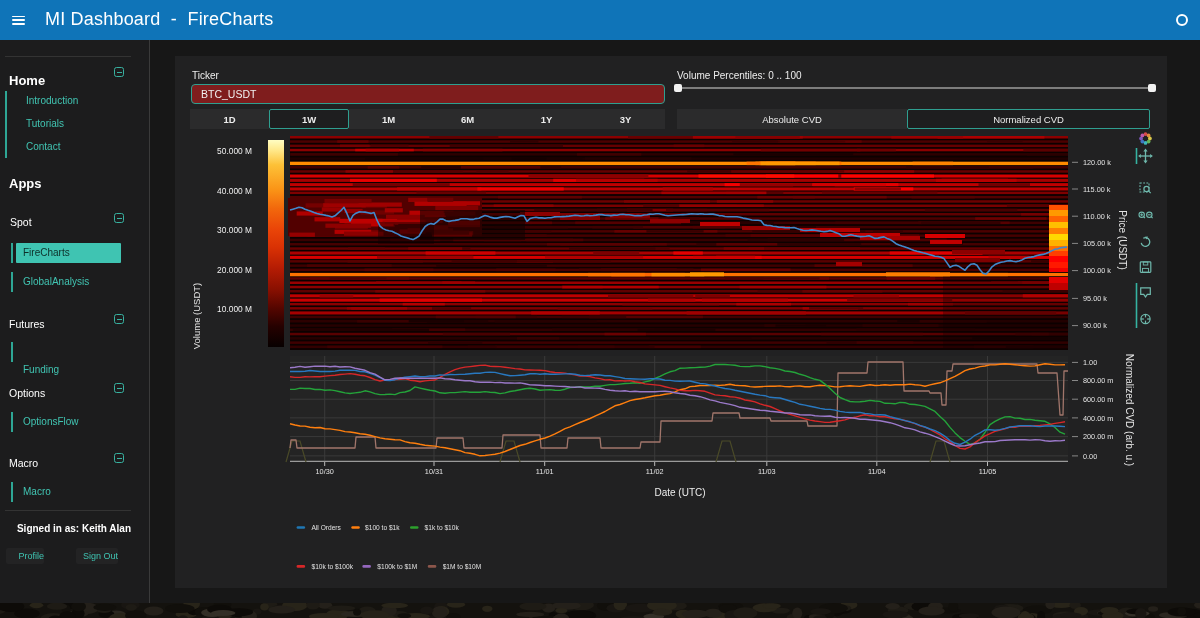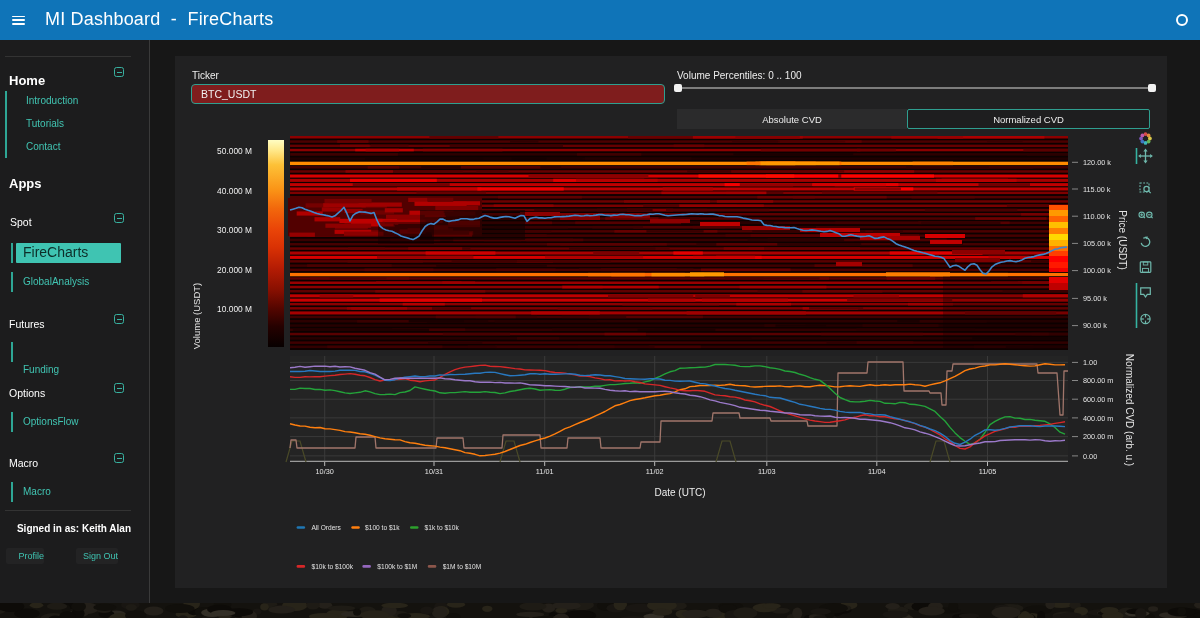--- a/index.html
+++ b/index.html
@@ -7,21 +7,21 @@
 #title{position:absolute;left:45px;top:9px;color:#fff;font-size:18px;font-weight:400;letter-spacing:.2px}
 .hline{position:absolute;left:12px;width:13px;height:1.9px;background:#fff;border-radius:1px}
 #ring{position:absolute;left:1176px;top:13.5px;width:12px;height:12px;border:2px solid #fff;border-radius:50%}
 #sidebar{position:absolute;left:0;top:40px;width:150px;height:563px;background:#1c1c1d;border-right:1px solid #3a3a3a}
 .shr{position:absolute;left:5px;width:126px;height:1px;background:#333}
 .sechead{position:absolute;left:9px;color:#fff}
 .minus{position:absolute;left:114px;width:10px;height:10px;border:1px solid #38b1a0;border-radius:2.5px}
 .minus:after{content:"";position:absolute;left:2.2px;top:4px;width:4.6px;height:1px;background:#38b1a0}
 .sub{position:absolute;color:#41c4b2;font-size:10px}
 .sbar{position:absolute;width:2px;background:#2ea695}
-#fireitem{position:absolute;left:16px;top:203px;width:105px;height:19.5px;background:#3fc4b2;color:#0d2e29;font-size:14px;line-height:19.5px;padding-left:7px;border-radius:1px}
+#fireitem{position:absolute;left:16px;top:203px;width:105px;height:19.5px;background:#3fc4b2;color:#0d2e29;font-size:10px;line-height:19.5px;padding-left:7px;border-radius:1px}
 #signed{position:absolute;left:0;top:483px;width:148px;text-align:center;color:#fff;font-size:10px;font-weight:700}
 .sbtn{position:absolute;top:508px;height:16px;background:#232324;color:#3fc4b2;font-size:9px;text-align:right;line-height:16px;border-radius:2px}
 #card{position:absolute;left:175px;top:56px;width:992px;height:532px;background:#212122}
 .lbl{position:absolute;color:#ededed;font-size:10px}
 #ticker{position:absolute;left:16px;top:28px;width:474px;height:19.5px;background:#7f1d1d;border:1px solid #2f9f90;border-radius:4px;color:#f0f0f0;font-size:10.5px;line-height:18px;padding-left:9px}
 .tabrow{position:absolute;top:53px;height:20px;display:flex}
 .tab{height:20px;background:#2b2b2c;color:#ececec;font-size:9.5px;font-weight:600;display:flex;align-items:center;justify-content:center}
 .tabsel{background:#1e1e1f;border:1px solid #2f9f90;border-radius:2px}
 #slider{position:absolute;left:502px;top:30.5px;width:478px;height:2px;background:#7d7d7d}
 .handle{position:absolute;top:-3px;width:8px;height:8px;background:#f2f2f2;border-radius:2px}
@@ -234,20 +234,28 @@
   <div class="sbar" style="left:11px;top:442px;height:19.5px"></div>
   <div class="sub" style="left:23px;top:446px">Macro</div>
   <div class="shr" style="top:470px"></div>
   <div id="signed">Signed in as: Keith Alan</div>
   <div class="sbtn" style="left:6px;width:38px">Profile</div>
   <div class="sbtn" style="left:76px;width:42px;">Sign&nbsp;Out</div>
 </div>
 <div id="card">
   <div class="lbl" style="left:17px;top:14px">Ticker</div>
   <div id="ticker">BTC_USDT</div>
+  <div class="tabrow" style="left:15px;width:475px">
+    <div class="tab" style="width:79px">1D</div>
+    <div class="tab tabsel" style="width:80px">1W</div>
+    <div class="tab" style="width:79px">1M</div>
+    <div class="tab" style="width:79px">6M</div>
+    <div class="tab" style="width:79px">1Y</div>
+    <div class="tab" style="width:79px">3Y</div>
+  </div>
   <div class="lbl" style="left:502px;top:14px">Volume Percentiles: 0 .. 100</div>
   <div id="slider">
       <div class="handle" style="left:-3px"></div>
       <div class="handle" style="left:471px"></div>
     </div>
   <div class="tabrow" style="left:502px;width:474px;font-weight:400">
     <div class="tab" style="width:230px;font-weight:400">Absolute CVD</div>
     <div class="tab tabsel" style="width:243px;font-weight:400">Normalized CVD</div>
   </div>
   <svg class="abs" style="left:0;top:74px" width="992" height="458" font-family="Liberation Sans,sans-serif">

